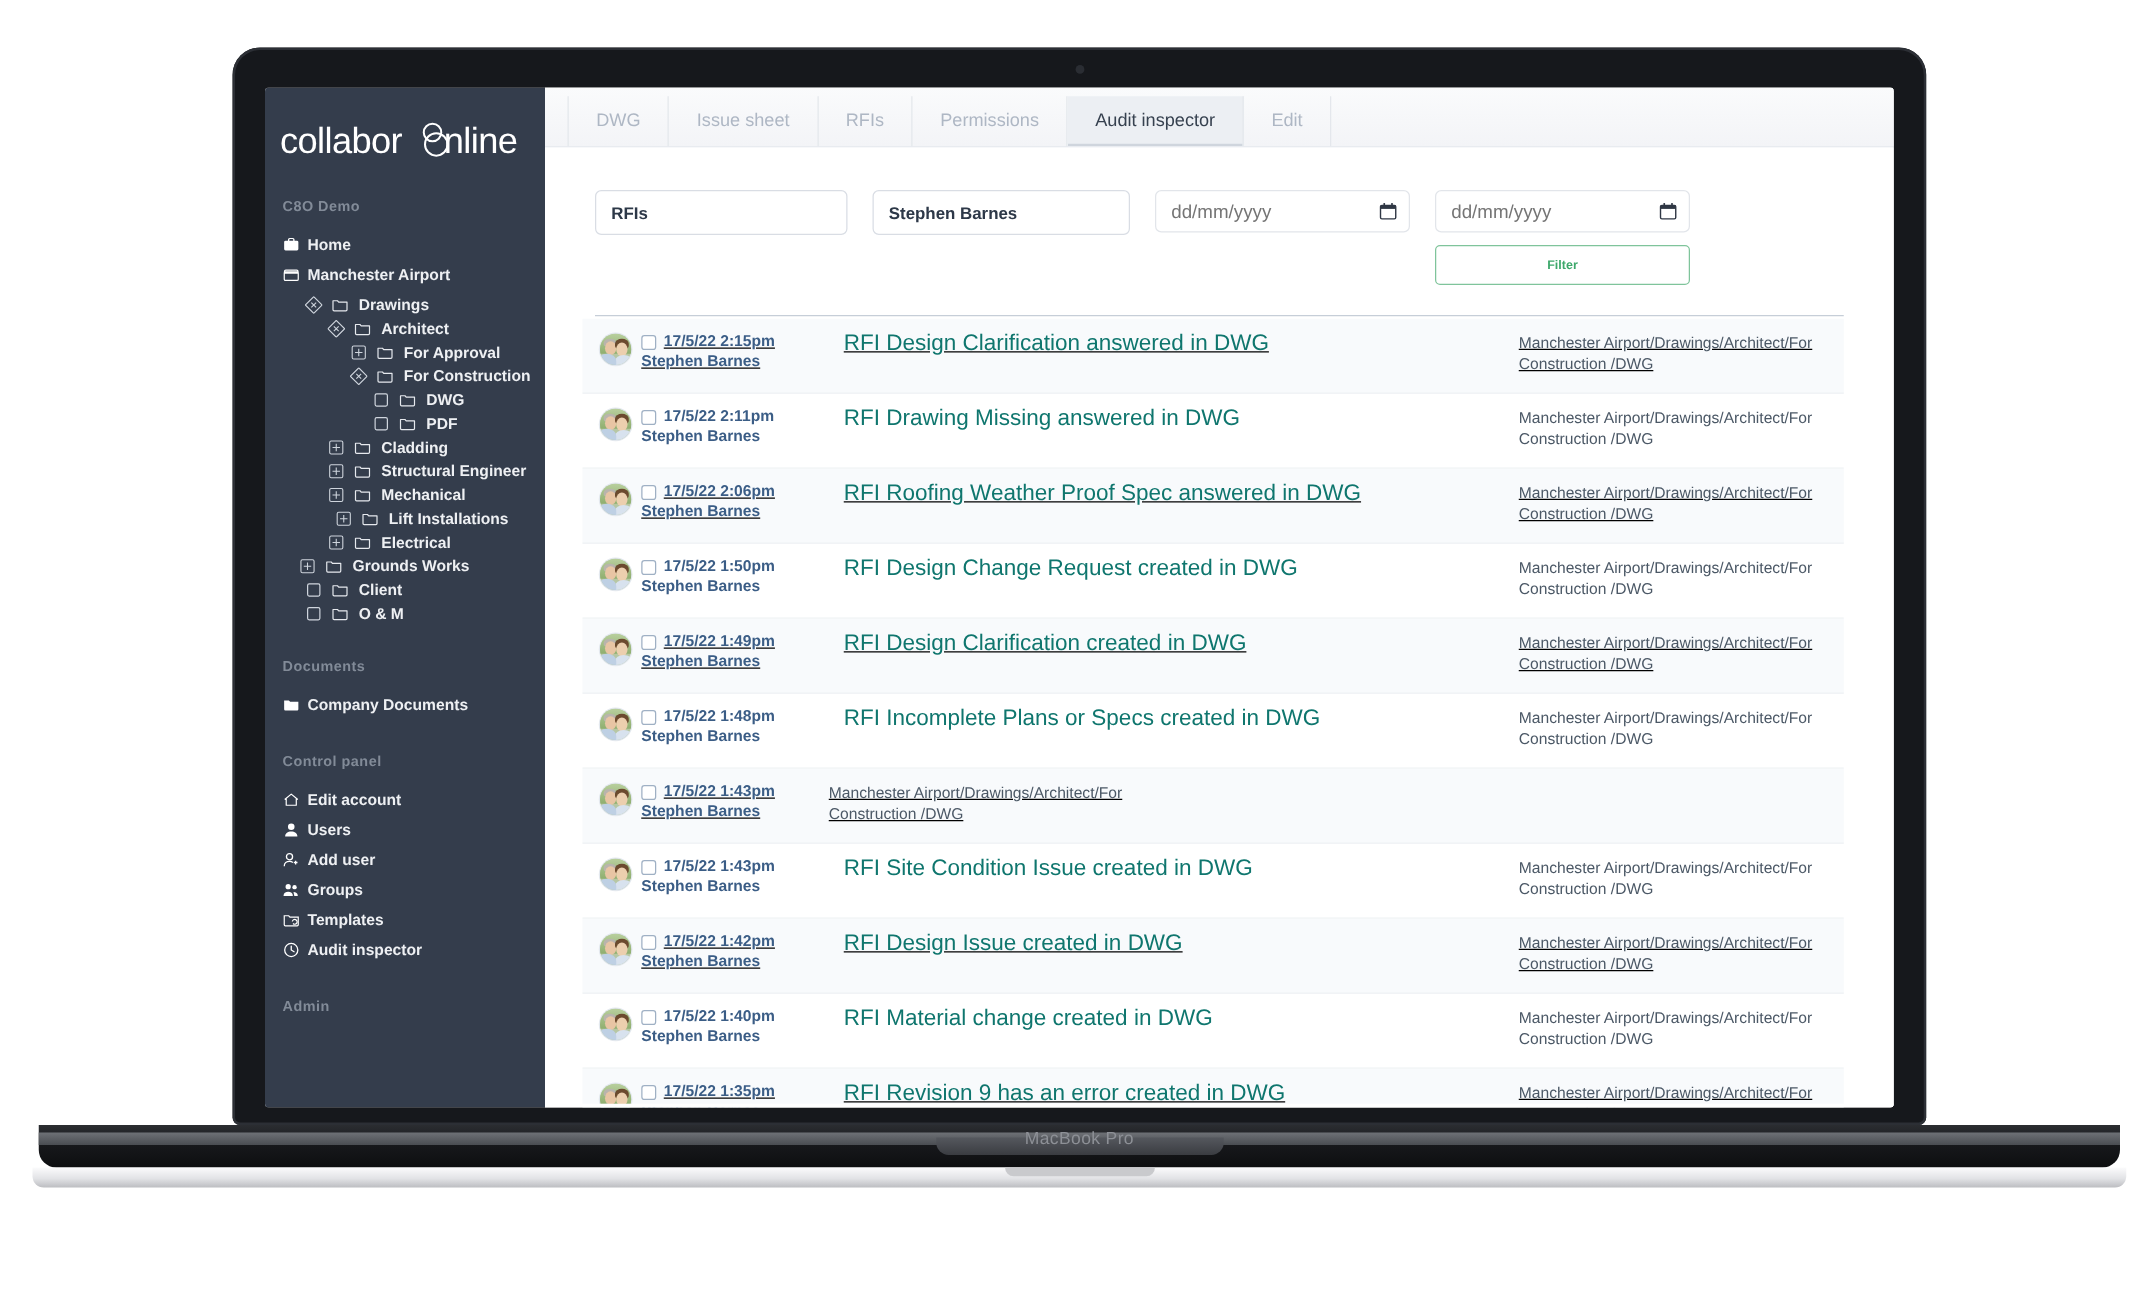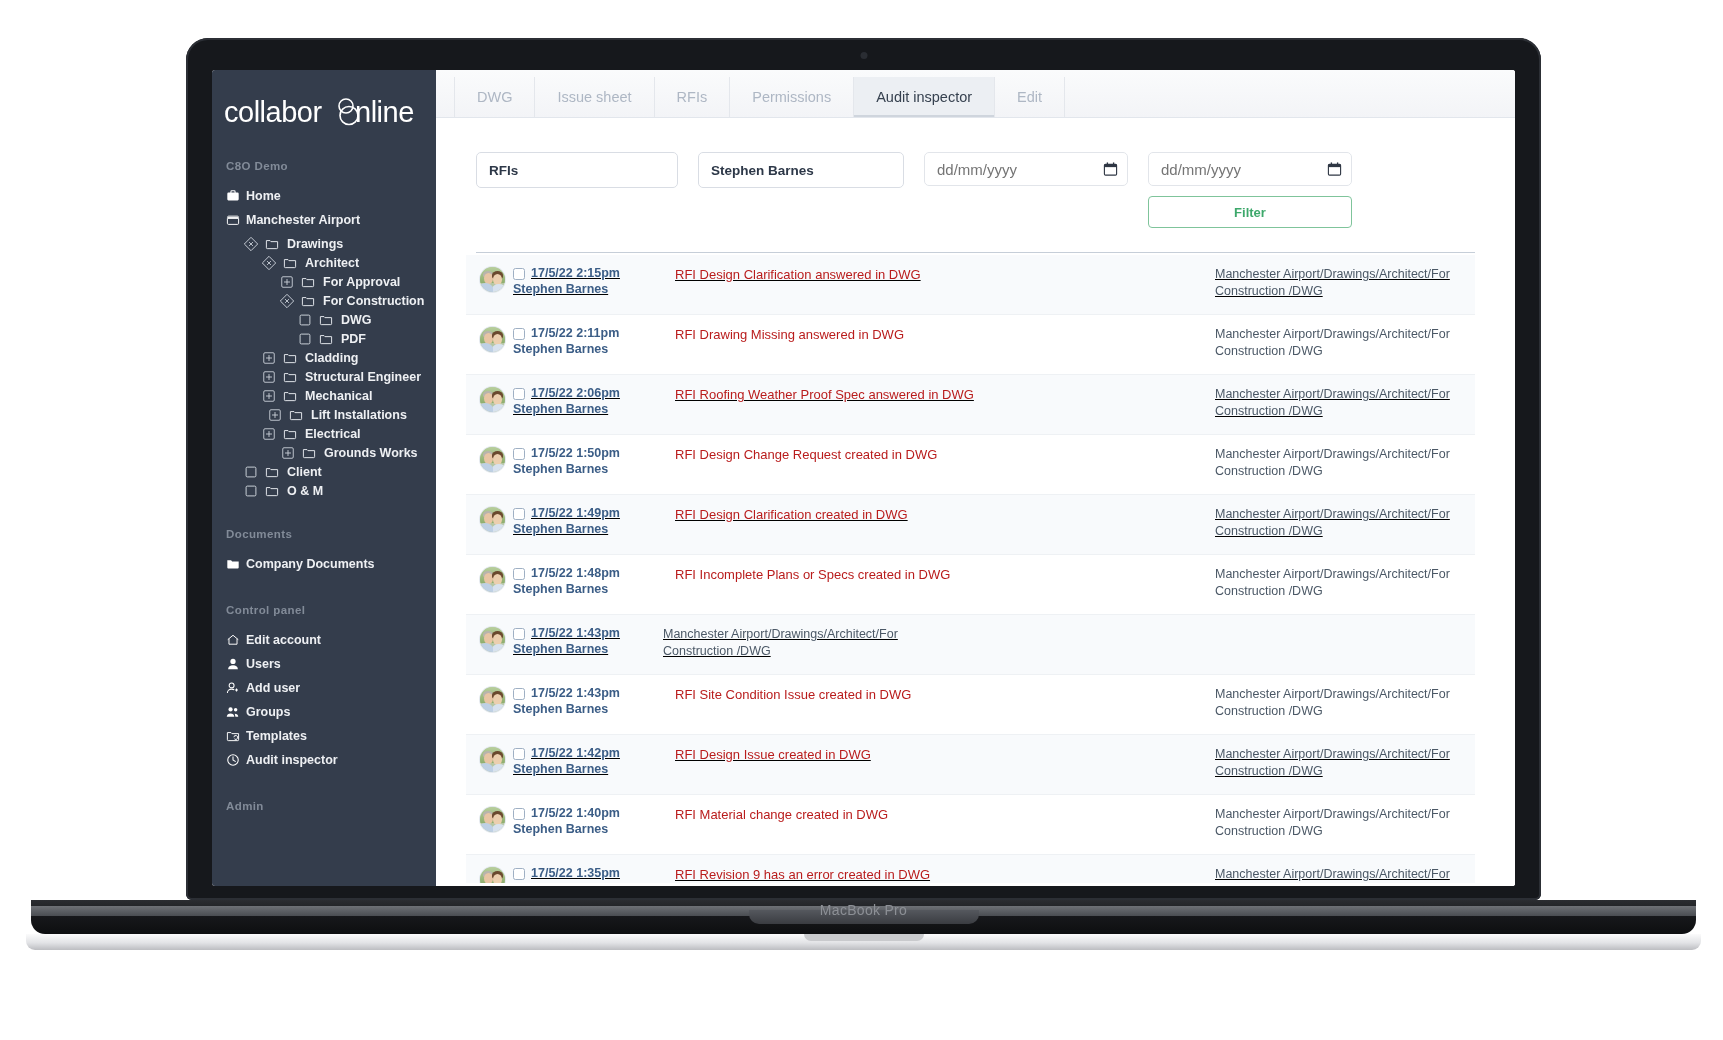--- a/index.html
+++ b/index.html
@@ -255,21 +255,21 @@
     pointer-events: none;
   }
   .rightcol { display: flex; flex-direction: column; gap: 10px; }
   #filter-btn {
     width: 204px;
     height: 32px;
     border: 1px solid #7fc49b;
     border-radius: 4px;
     background: #fff;
     color: #3da86b;
-    font-size: 13px;
+    font-size: 10px;
     font-weight: bold;
     cursor: pointer;
     font-family: "Liberation Sans", sans-serif;
   }
 
   #hr {
     height: 1px;
     background: #c6ced8;
     margin: 24px 10px 0 10px;
   }
@@ -321,22 +321,22 @@
     border-radius: 2.5px;
     background: #fff;
     cursor: pointer;
   }
   .whoname {
     font-size: 12.5px; font-weight: bold; color: #3b5d86;
     padding-left: 0px; line-height: 16px;
   }
   .coldesc {
     flex: 1 1 auto;
-    font-size: 13px;
-    color: #b91c1c;
+    font-size: 18px;
+    color: #0f766e;
     line-height: 17px;
     padding: 0 12px 0 12px;
     min-width: 0;
   }
   .colpath {
     flex: 0 0 260px;
     font-size: 12.5px;
     color: #4b5866;
     line-height: 17px;
     padding-right: 6px;
@@ -493,21 +493,21 @@
                 <div class="tree-row" style="padding-left: 50px;">
                   <span class="toggle"><svg width="14" height="14" viewBox="0 0 16 16">
                       <rect x="2" y="2" width="12" height="12" rx="1.4" fill="none" stroke="#cfd5dd" stroke-width="1"></rect>
                       <path d="M8 4.6v6.8M4.6 8h6.8" stroke="#cfd5dd" stroke-width="1"></path>
                     </svg></span>
                   <span class="folder"><svg width="14" height="14" viewBox="0 0 16 16">
                       <path d="M1.6 4.1h4.1l1.1 1.2h7.6v7a1 1 0 0 1-1 1H2.6a1 1 0 0 1-1-1V4.1z" fill="none" stroke="#e6e9ee" stroke-width="1.1" stroke-linejoin="round"></path>
                     </svg></span>
                   <span class="tname">Electrical</span>
                 </div>
-                <div class="tree-row" style="padding-left: 50px; margin-left: 19px;">
+                <div class="tree-row" style="padding-left: 27px;">
                   <span class="toggle"><svg width="14" height="14" viewBox="0 0 16 16">
                       <rect x="2" y="2" width="12" height="12" rx="1.4" fill="none" stroke="#cfd5dd" stroke-width="1"></rect>
                       <path d="M8 4.6v6.8M4.6 8h6.8" stroke="#cfd5dd" stroke-width="1"></path>
                     </svg></span>
                   <span class="folder"><svg width="14" height="14" viewBox="0 0 16 16">
                       <path d="M1.6 4.1h4.1l1.1 1.2h7.6v7a1 1 0 0 1-1 1H2.6a1 1 0 0 1-1-1V4.1z" fill="none" stroke="#e6e9ee" stroke-width="1.1" stroke-linejoin="round"></path>
                     </svg></span>
                   <span class="tname">Grounds Works</span>
                 </div>
                 <div class="tree-row" style="padding-left: 32px;">

